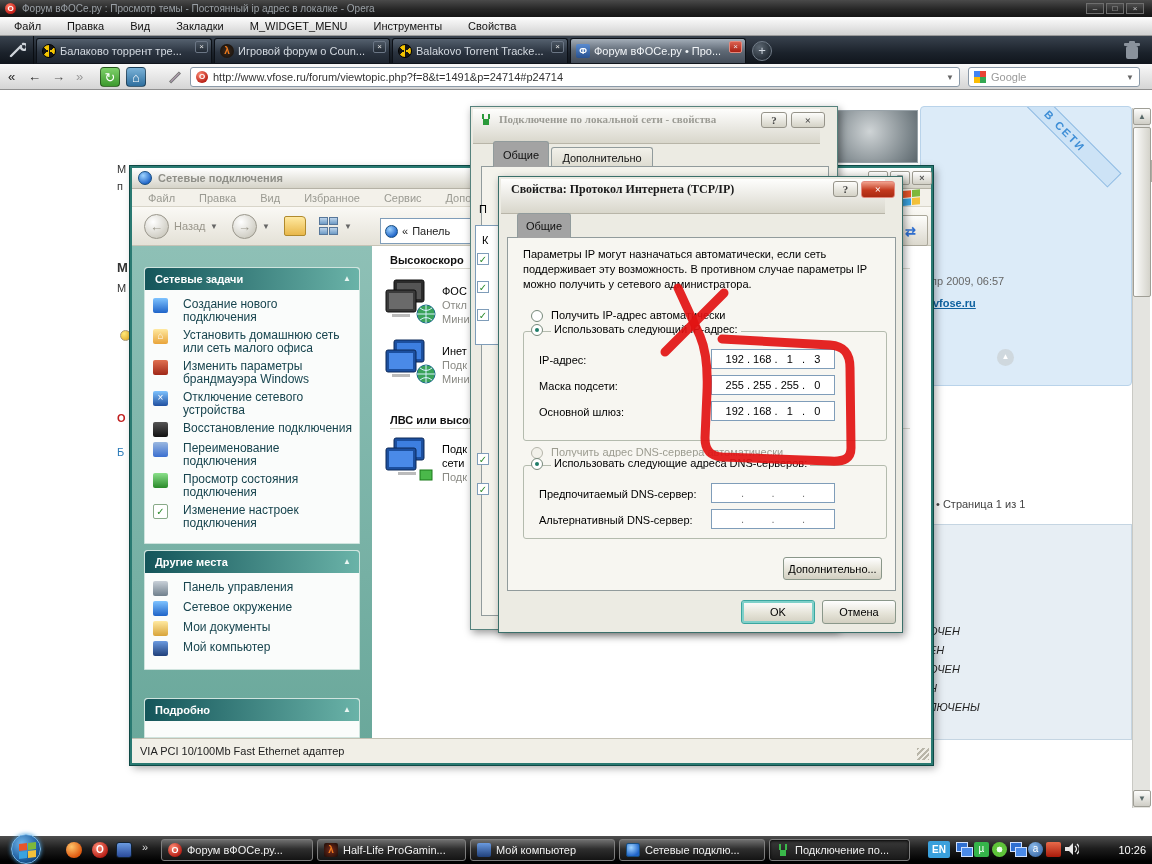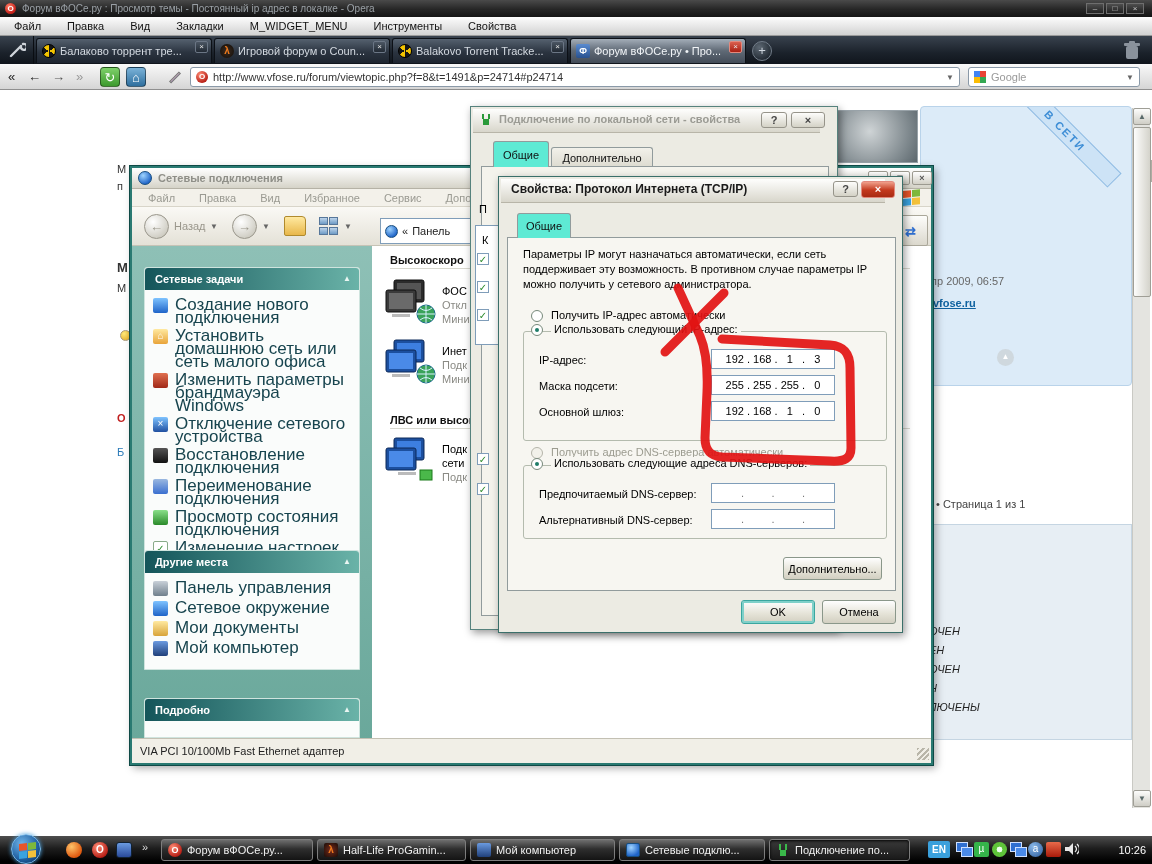--- a/index.html
+++ b/index.html
@@ -138,52 +138,52 @@
   .taskpane{position:absolute;left:0;top:78px;width:240px;height:494px;
     background:linear-gradient(180deg,#8ec0b6,#6aa89b);overflow:hidden;}
   .panel{position:absolute;left:12px;width:216px;background:#fafcfb;
     border:1px solid #cfe4de;border-radius:3px 3px 0 0;}
   .phead{height:22px;background:linear-gradient(90deg,#14555a,#6ab3a8);
     border-radius:3px 3px 0 0;color:#fff;font-weight:bold;font-size:11px;
     line-height:22px;padding-left:10px;position:relative;}
   .phead .arr{position:absolute;right:8px;top:0;color:#eaf6f3;font-size:8px;line-height:22px;}
   .pbody{padding:8px 6px 8px 8px;}
   .titem{display:flex;gap:7px;margin-bottom:5px;align-items:flex-start;}
-  .titem .lbl{font-size:17px;line-height:13px;color:#17444e;width:172px;}
+  .titem .lbl{font-size:12px;line-height:13px;color:#17444e;width:172px;margin-left:8px;}
   .tic{width:15px;height:15px;flex:0 0 15px;border-radius:2px;margin-top:0px;
     text-align:center;font-size:10px;line-height:14px;color:#fff;}
   .mainarea{position:absolute;left:240px;top:78px;width:559px;height:494px;background:#fff;}
   .sechead{position:absolute;font-size:11px;font-weight:bold;color:#111;white-space:nowrap;}
   .secline{position:absolute;height:1px;background:#d8d8cf;width:520px;}
   .connline{position:absolute;font-size:11px;line-height:14px;color:#000;white-space:nowrap;}
   .gray{color:#8a8a84;text-align:right;}
   .monic{position:absolute;width:54px;height:46px;}
   .nw-status{position:absolute;left:0;top:570px;width:799px;height:25px;
     background:#f1efe7;border-top:1px solid #c3c0b3;font-size:11px;color:#222;
     line-height:25px;padding-left:8px;}
   .grip{position:absolute;right:2px;bottom:3px;width:12px;height:12px;
     background:repeating-linear-gradient(135deg,#b9b6a9 0 2px,transparent 2px 4px);}
 
   
   .dlg{background:#ecebe3;border:1px solid #56827d;box-shadow:2px 3px 8px rgba(0,0,0,.4);}
-  .dlg-title{position:absolute;left:2px;top:2px;right:17px;height:24px;
+  .dlg-title{position:absolute;left:2px;top:2px;right:17px;height:35px;
     background:linear-gradient(#fefefd,#d8d6cb);border-bottom:1px solid #b8b5a8;
-    font-size:11px;font-weight:bold;line-height:21px;}
+    font-size:11px;font-weight:bold;line-height:21px;font-family:Liberation Serif, serif;}
   .dlg-title.inactive{color:#9b9b94;}
   .dlg-title.active{color:#1a1a1a;font-size:12px;}
   .helpbtn{position:absolute;width:26px;height:16px;background:linear-gradient(#fdfdfb,#d4d2c6);
     border:1px solid #96948a;border-radius:3px;color:#444;font-weight:bold;font-size:11px;
     text-align:center;line-height:14px;}
   .closebtn-sv{position:absolute;width:34px;height:16px;background:linear-gradient(#fdfdfb,#d4d2c6);
     border:1px solid #96948a;border-radius:3px;color:#444;font-weight:bold;font-size:11px;
     text-align:center;line-height:14px;}
   .closebtn-red{position:absolute;width:34px;height:17px;background:linear-gradient(#f0a08b,#c3381d 55%,#a82a12);
     border:1px solid #e2897d;border-radius:3px;color:#fff;font-weight:bold;font-size:11px;
     text-align:center;line-height:15px;}
-  .xptab{position:absolute;background:#5eead4;border:1px solid #919b9c;border-bottom:none;
+  .xptab{position:absolute;background:#a3a3a3;border:1px solid #919b9c;border-bottom:none;
     border-radius:3px 3px 0 0;font-size:11px;text-align:center;color:#111;}
   .xptab.behind{background:linear-gradient(#f2f1ea,#dddbd0);}
   .xppane{position:absolute;background:#f7f6f1;border:1px solid #919b9c;}
   .radio{position:absolute;width:12px;height:12px;border-radius:50%;background:#fff;
     border:1px solid #77897b;}
   .radio.on::after{content:"";position:absolute;left:3px;top:3px;width:4px;height:4px;
     border-radius:50%;background:#1f7d68;}
   .radio.dis{border-color:#b5b5aa;background:#f2f1ea;}
   .rlabel{position:absolute;font-size:11px;color:#000;white-space:nowrap;}
   .rlabel.dis{color:#9c9c90;}

